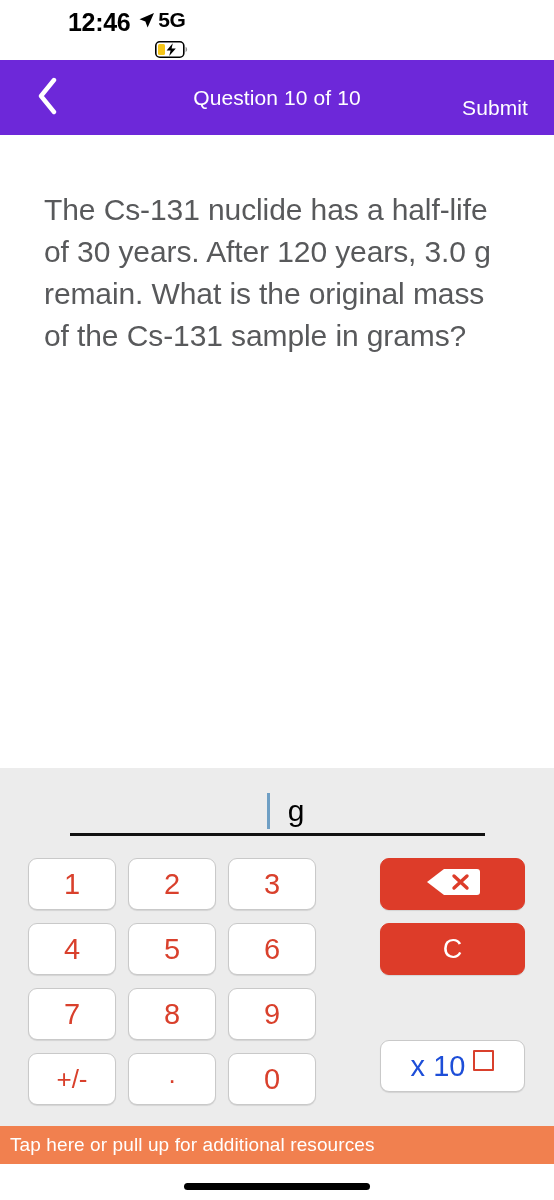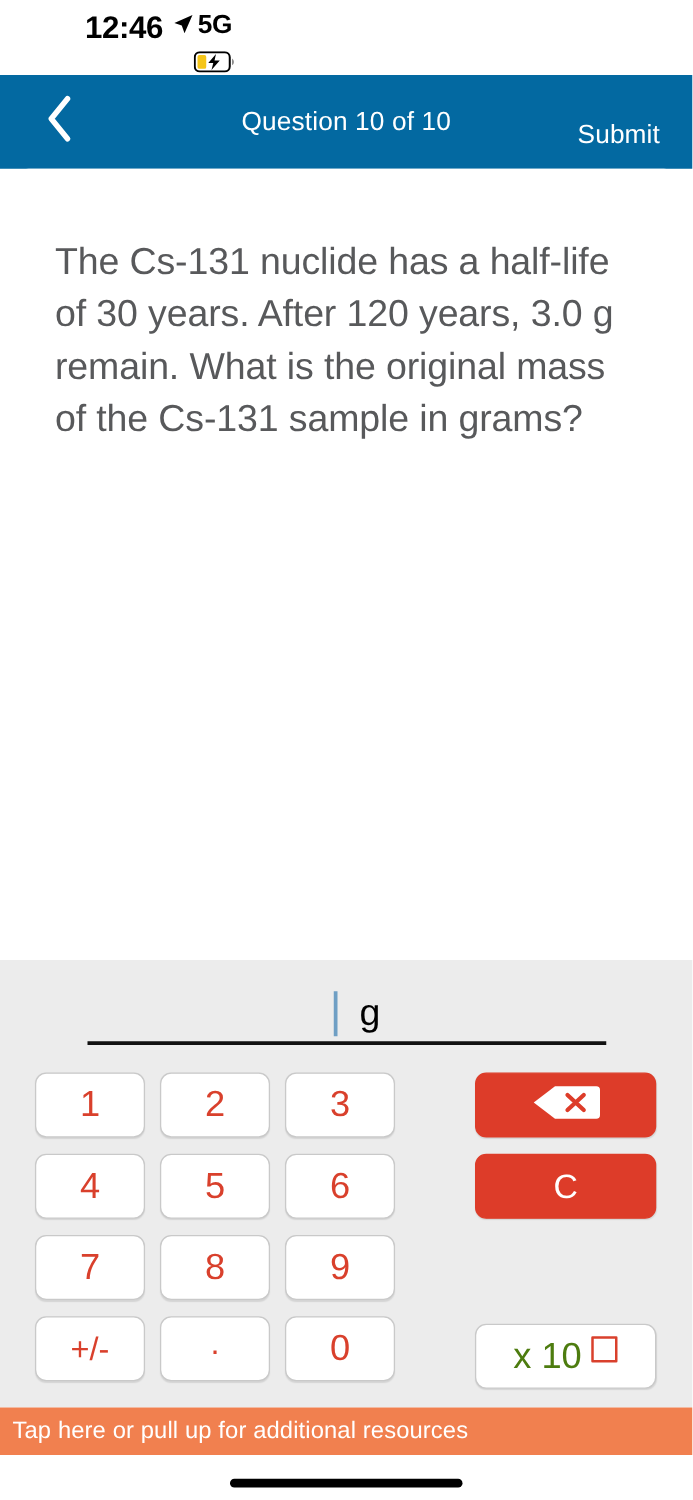--- a/index.html
+++ b/index.html
@@ -75,21 +75,21 @@
     color: #000000;
     letter-spacing: -0.2px;
   }
   .battery { display: block; }
 
   
   .nav-bar {
     position: absolute;
     left: 0; top: 60px;
     width: 554px; height: 75px;
-    background: #0369a1;
+    background: #6d28d9;
     display: flex;
     align-items: center;
   }
   .nav-back {
     position: absolute;
     left: 16px; top: 0;
     width: 62px; height: 75px;
     display: flex;
     align-items: center;
     justify-content: center;
@@ -216,24 +216,24 @@
   .act-btn.red {
     background: #dd3c29;
     border: 1px solid #dd3c29;
   }
   .act-clear {
     margin-top: 13px;
     color: #ffffff;
     font-size: 27px;
   }
   .act-sci {
-    margin-top: 84px;
+    margin-top: 65px;
     background: #ffffff;
     border: 1px solid #c9c9c9;
-    color: #4d7c0f;
+    color: #1d4ed8;
     font-size: 29px;
     gap: 3px;
   }
   .sci-box {
     display: inline-block;
     width: 17px;
     height: 17px;
     border: 2px solid #d9402c;
     border-radius: 1px;
     margin-left: 5px;

